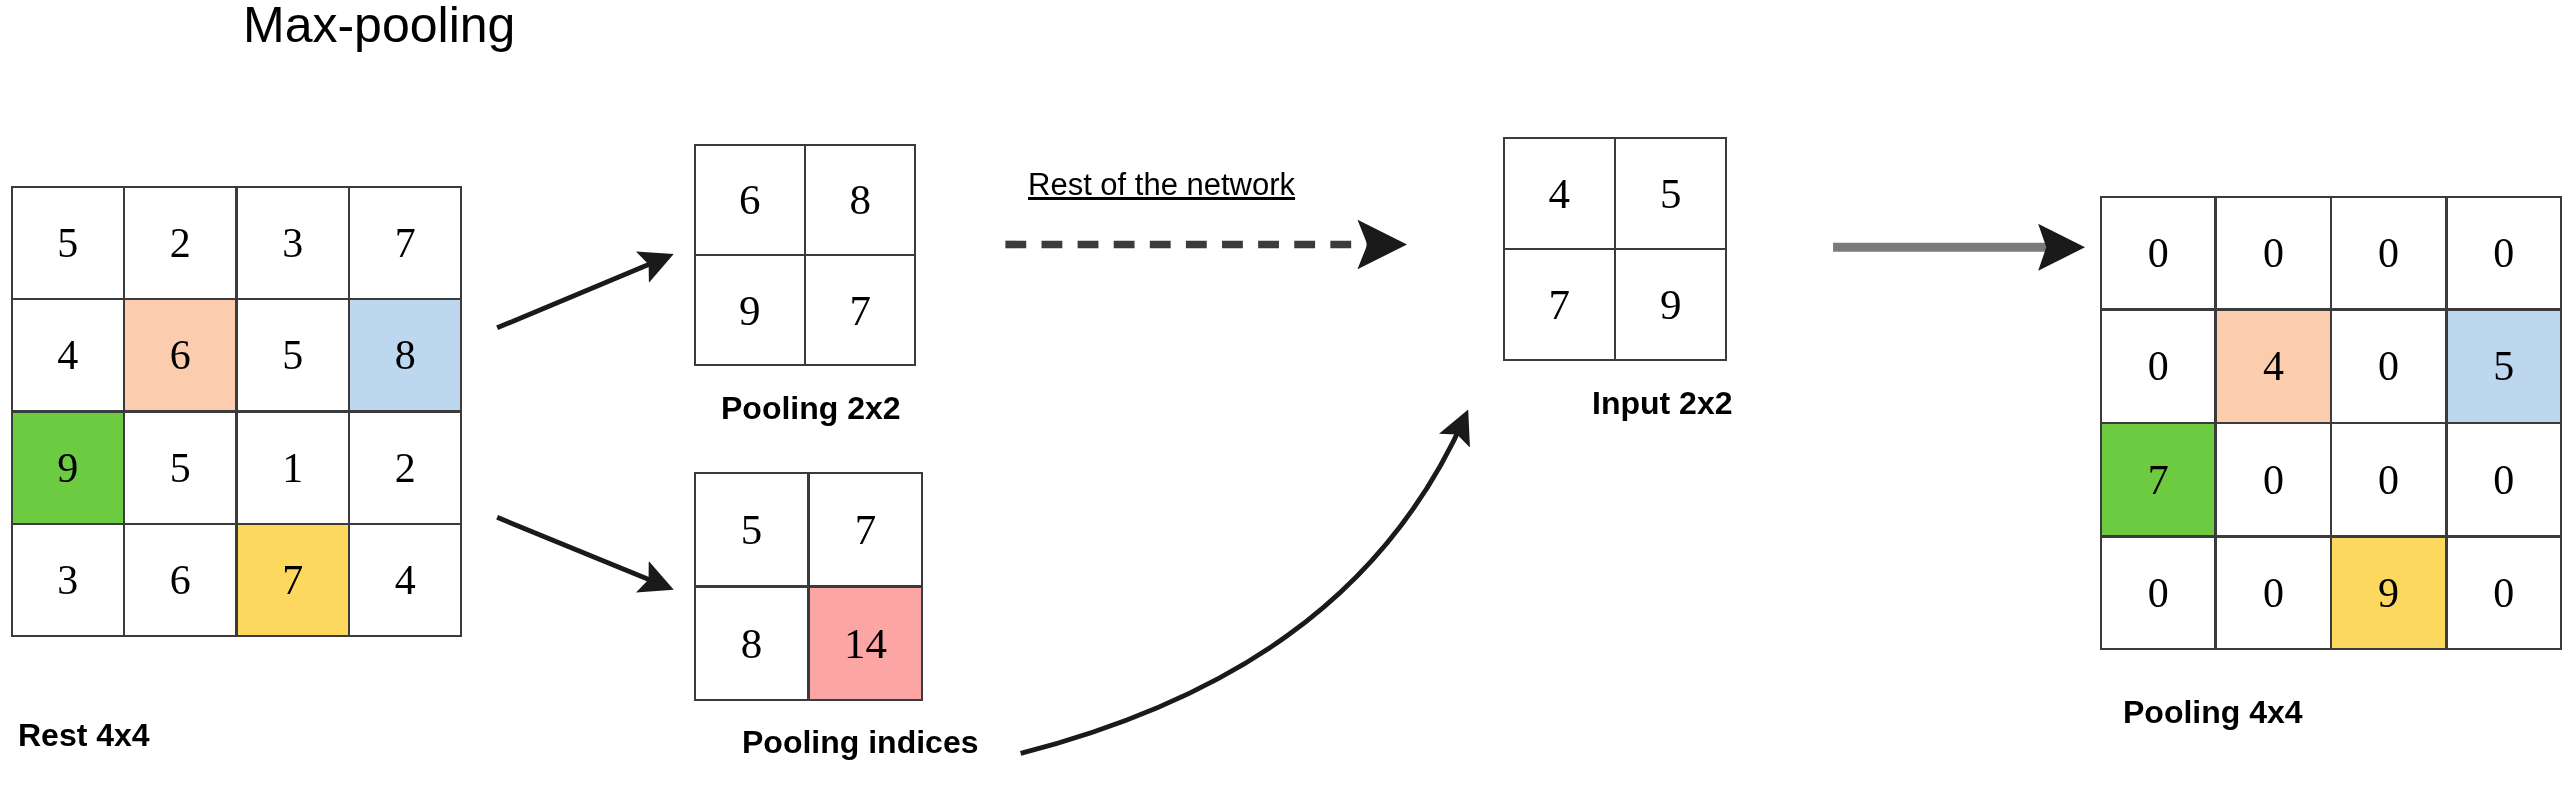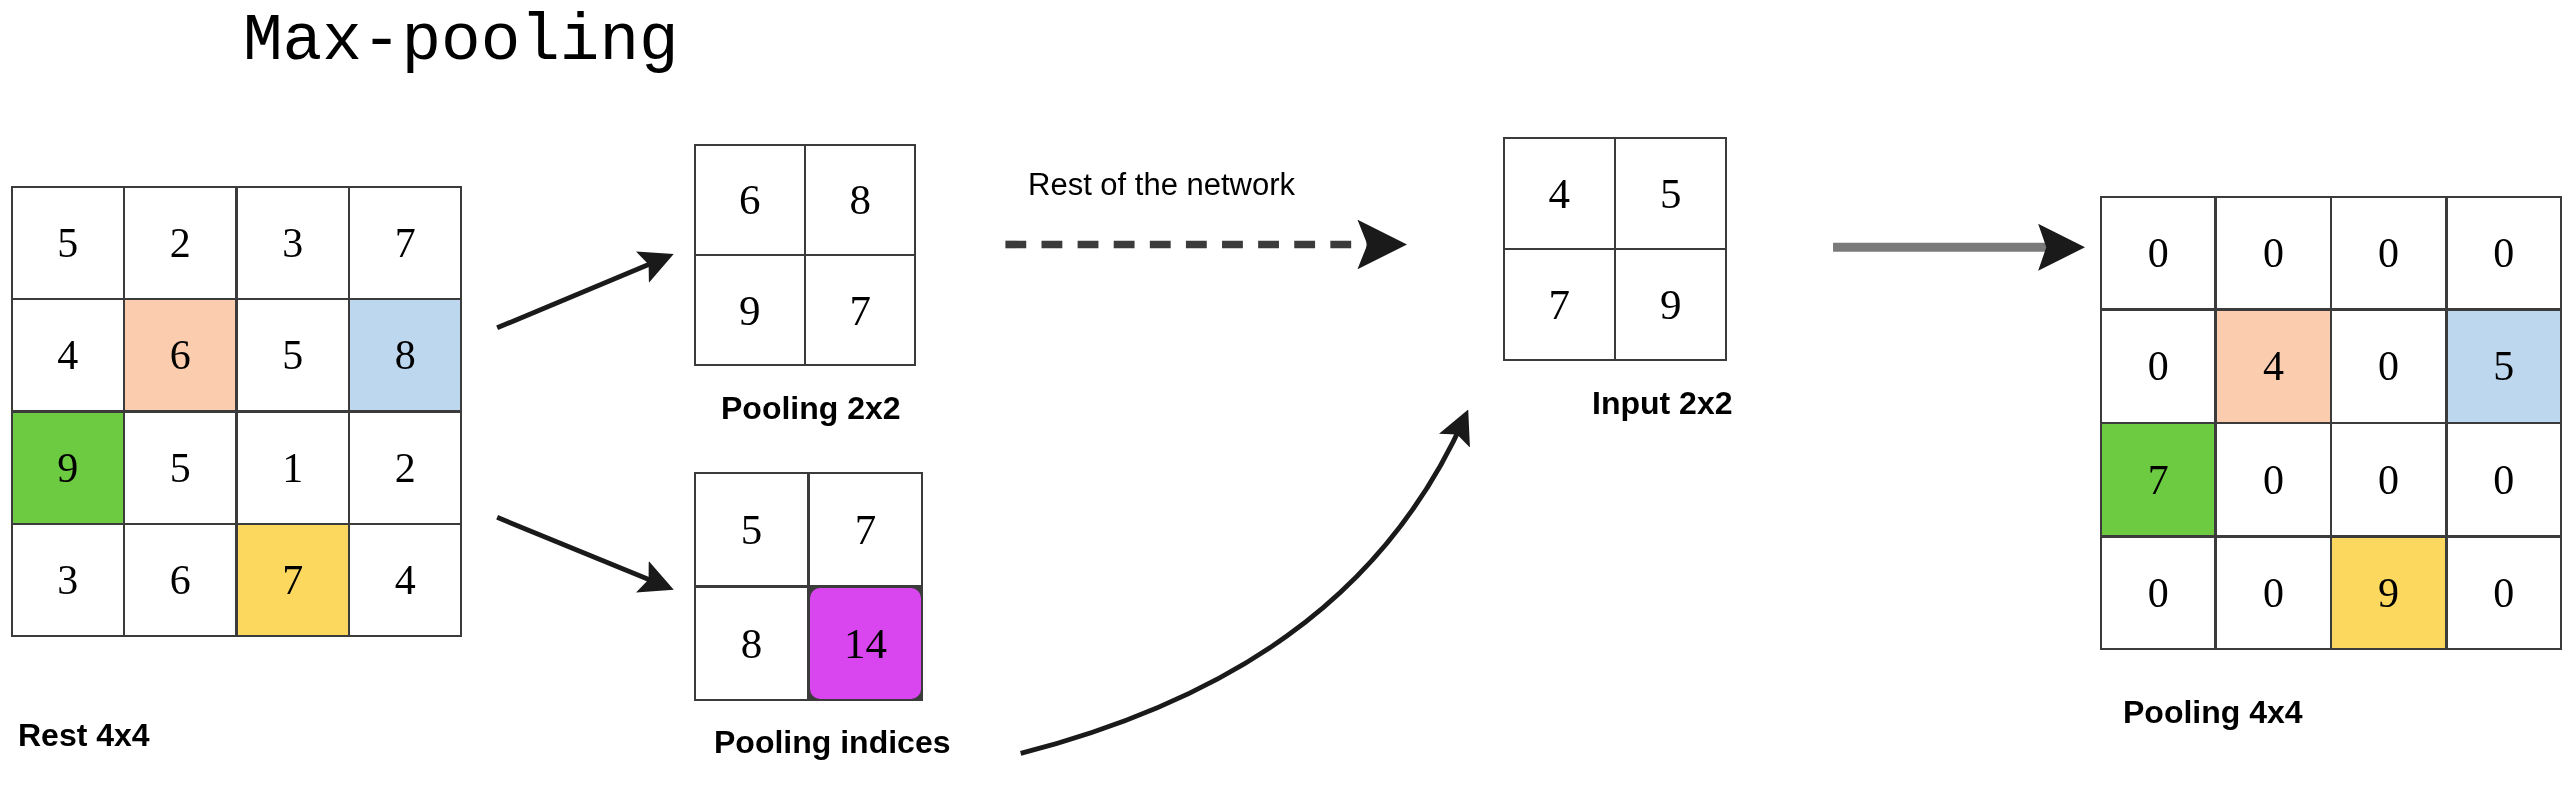--- a/index.html
+++ b/index.html
@@ -15,27 +15,26 @@
     position: relative;
     width: 2576px;
     height: 791px;
     background: #ffffff;
     overflow: hidden;
   }
   .abs { position: absolute; }
 
   
   .section-title {
-    font-family: Liberation Mono, monospace;
+    font-family: Liberation Sans, sans-serif;
     font-weight: 400;
-    font-size: 66px;
+    font-size: 50px;
     line-height: 1;
     color: #000000;
     white-space: nowrap;
-    margin-top: 9px;
   }
 
   
   .caption {
     font-family: "Liberation Sans", sans-serif;
     font-weight: 700;
     font-size: 32px;
     line-height: 1;
     color: #000000;
     white-space: nowrap;
@@ -82,30 +81,30 @@
   
   #grid-input-4x4   { left: 11px;   top: 186px; width: 451px;  height: 451px; }
   #grid-output-2x2  { left: 694px; top: 144px; width: 222px;  height: 222px; }
   #grid-indices-2x2 { left: 694px; top: 472px; width: 229px;  height: 229px; }
   #grid-input-2x2   { left: 1503px; top: 137px; width: 224px;  height: 224px; }
   #grid-output-4x4  { left: 2100px; top: 196px; width: 462px;  height: 454px; }
 
   
   #cap-input-4x4   { left: 18px;   top: 719px; }
   #cap-output-2x2  { left: 721px; top: 392px;  }
-  #cap-indices-2x2 { left: 714px; top: 726px; }
+  #cap-indices-2x2 { left: 742px; top: 726px; }
   #cap-input-2x2   { left: 1592px; top: 387px;  }
   #cap-output-4x4  { left: 2123px; top: 696px; }
 
   
   #title-maxpooling   { left: 243px;  top: 0px; }
   #title-maxunpooling { left: 1407px; top: 0px; }
 
   
-  #label-rest-network { left: 1028px; top: 169px; }
+  #label-rest-network { left: 1028px; top: 169px; text-decoration: underline; }
 
   
   #arrows {
     left: 0; top: 0;
     width: 2576px; height: 791px;
     pointer-events: none;
   }
 </style>
 </head>
 <body>
@@ -138,21 +137,21 @@
       <div class="cell" style="background: rgb(255, 255, 255);">6</div>
       <div class="cell" style="background: rgb(255, 255, 255);">8</div>
       <div class="cell" style="background: rgb(255, 255, 255);">9</div>
       <div class="cell" style="background: rgb(255, 255, 255);">7</div>
     </div>
 
   <div class="abs grid g2" id="grid-indices-2x2">
       <div class="cell" style="background: rgb(255, 255, 255);">5</div>
       <div class="cell" style="background: rgb(255, 255, 255);">7</div>
       <div class="cell" style="background: rgb(255, 255, 255);">8</div>
-      <div class="cell" style="background: #d946ef; border-radius: 10px;">14</div>
+      <div class="cell" style="background: #fca5a5;">14</div>
     </div>
 
   <div class="abs grid g2" id="grid-input-2x2">
       <div class="cell" style="background: rgb(255, 255, 255);">4</div>
       <div class="cell" style="background: rgb(255, 255, 255);">5</div>
       <div class="cell" style="background: rgb(255, 255, 255);">7</div>
       <div class="cell" style="background: rgb(255, 255, 255);">9</div>
     </div>
 
   <div class="abs grid g4" id="grid-output-4x4">

